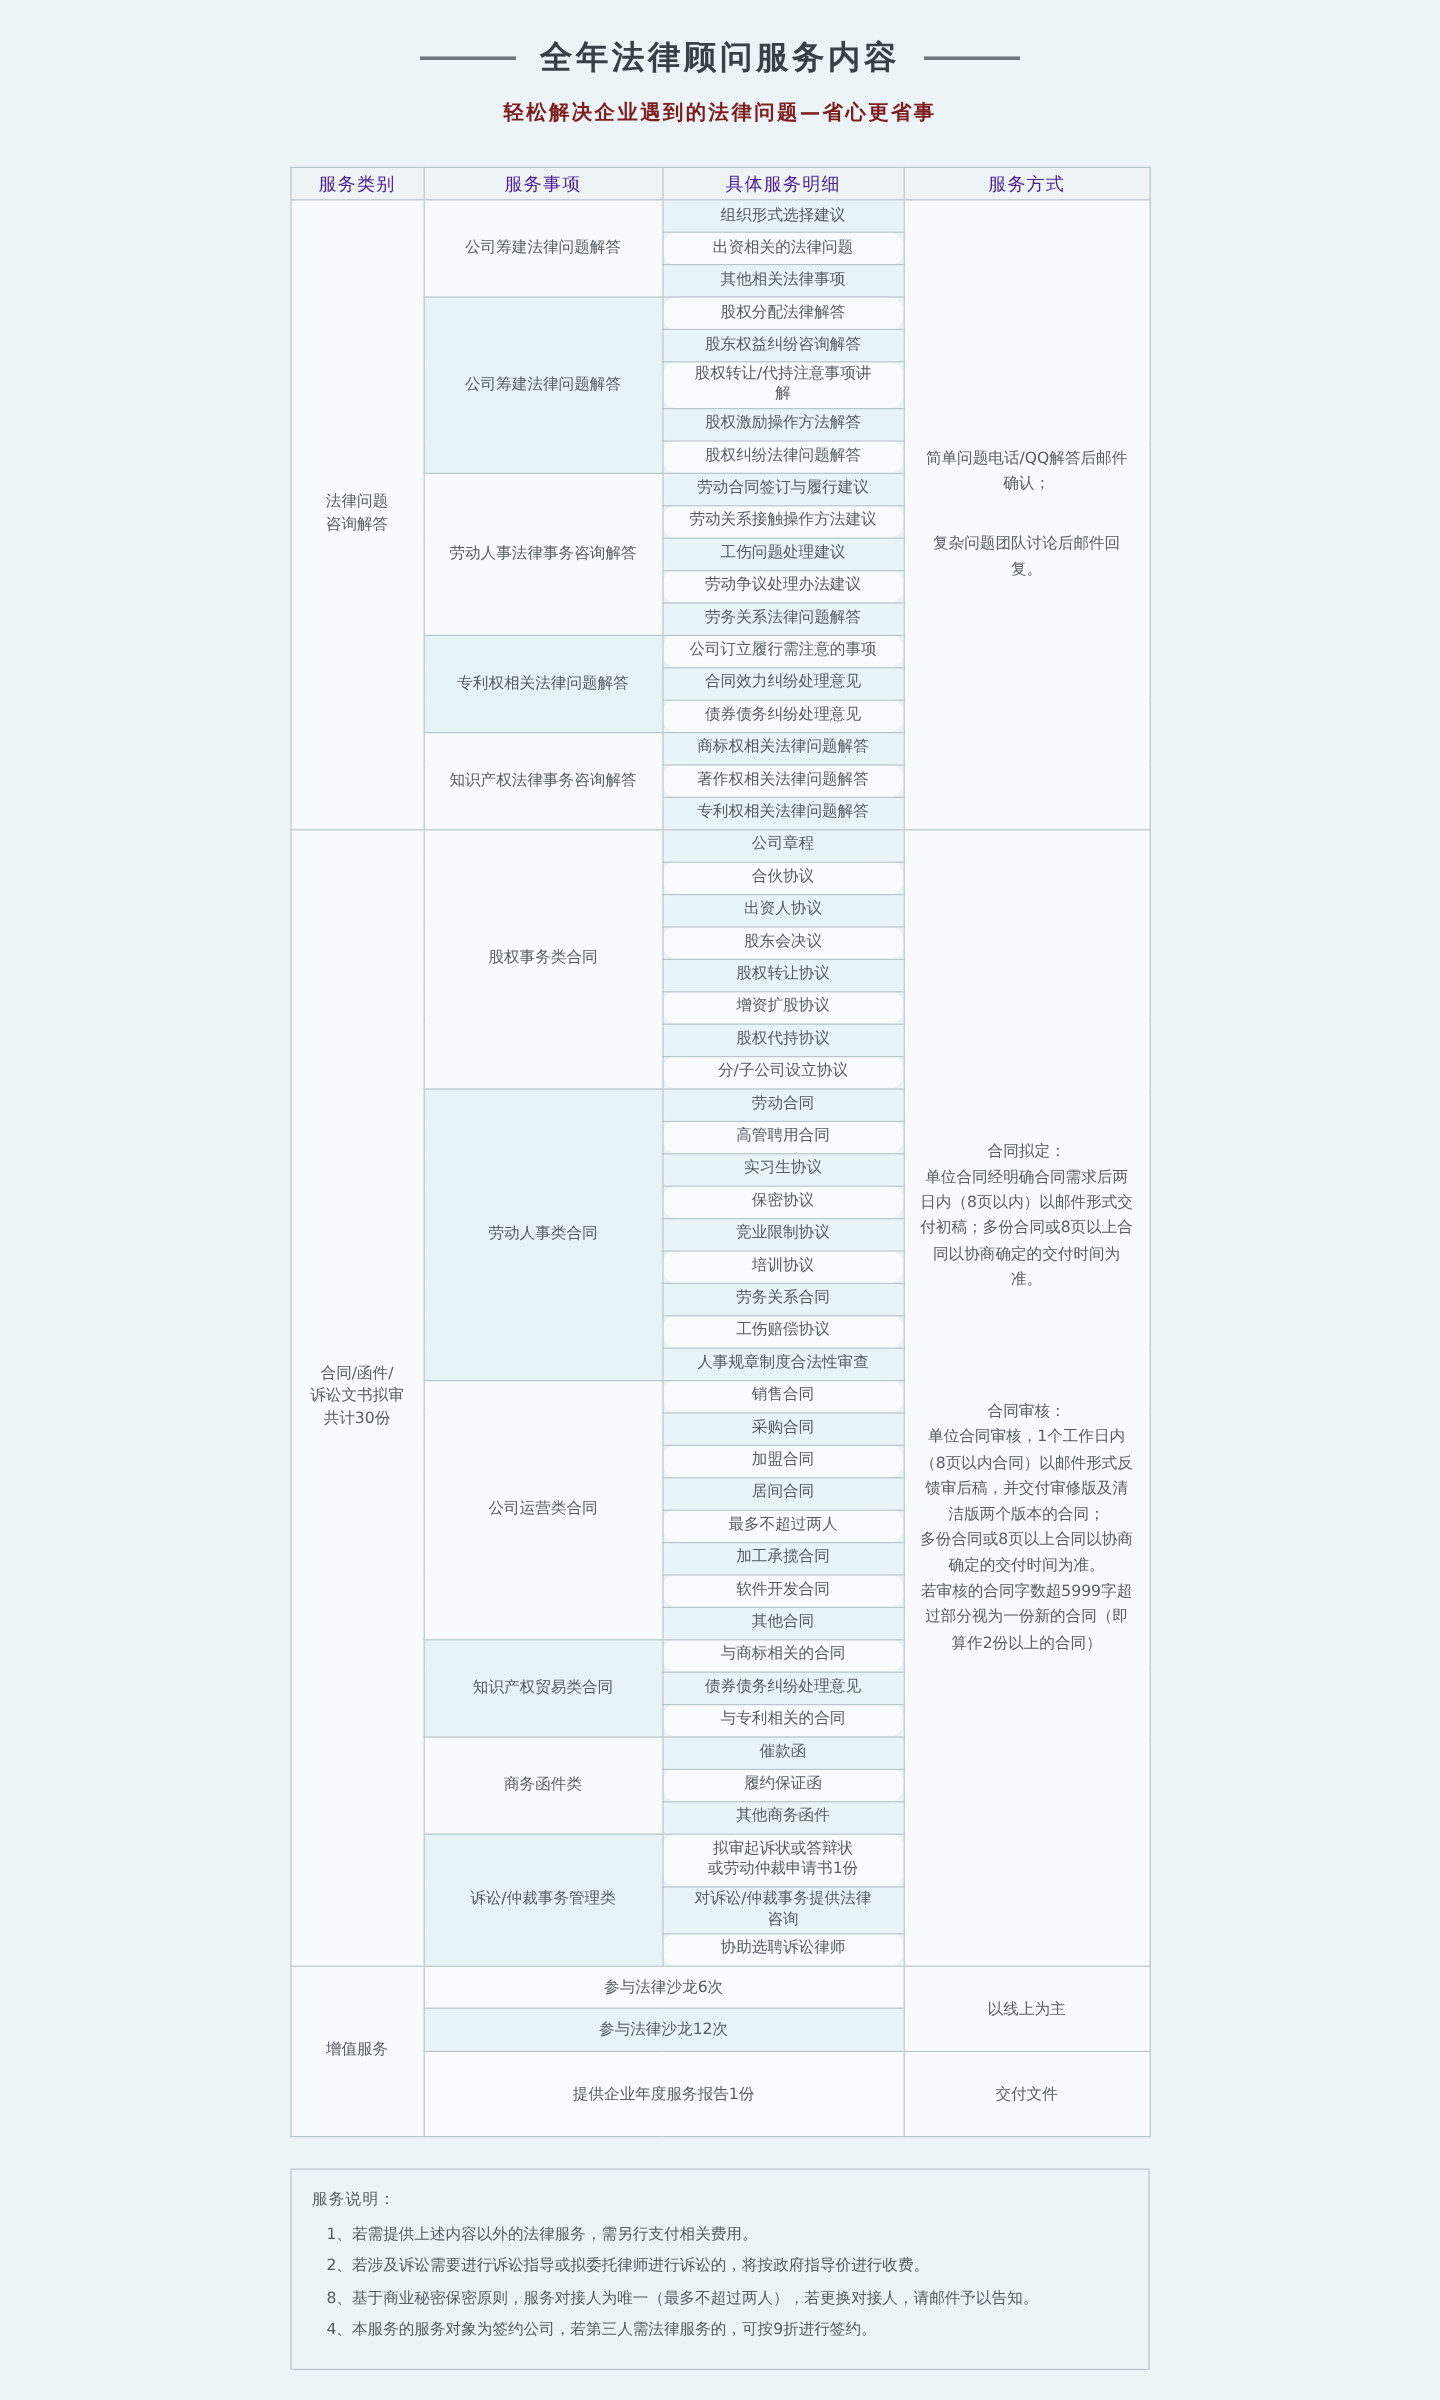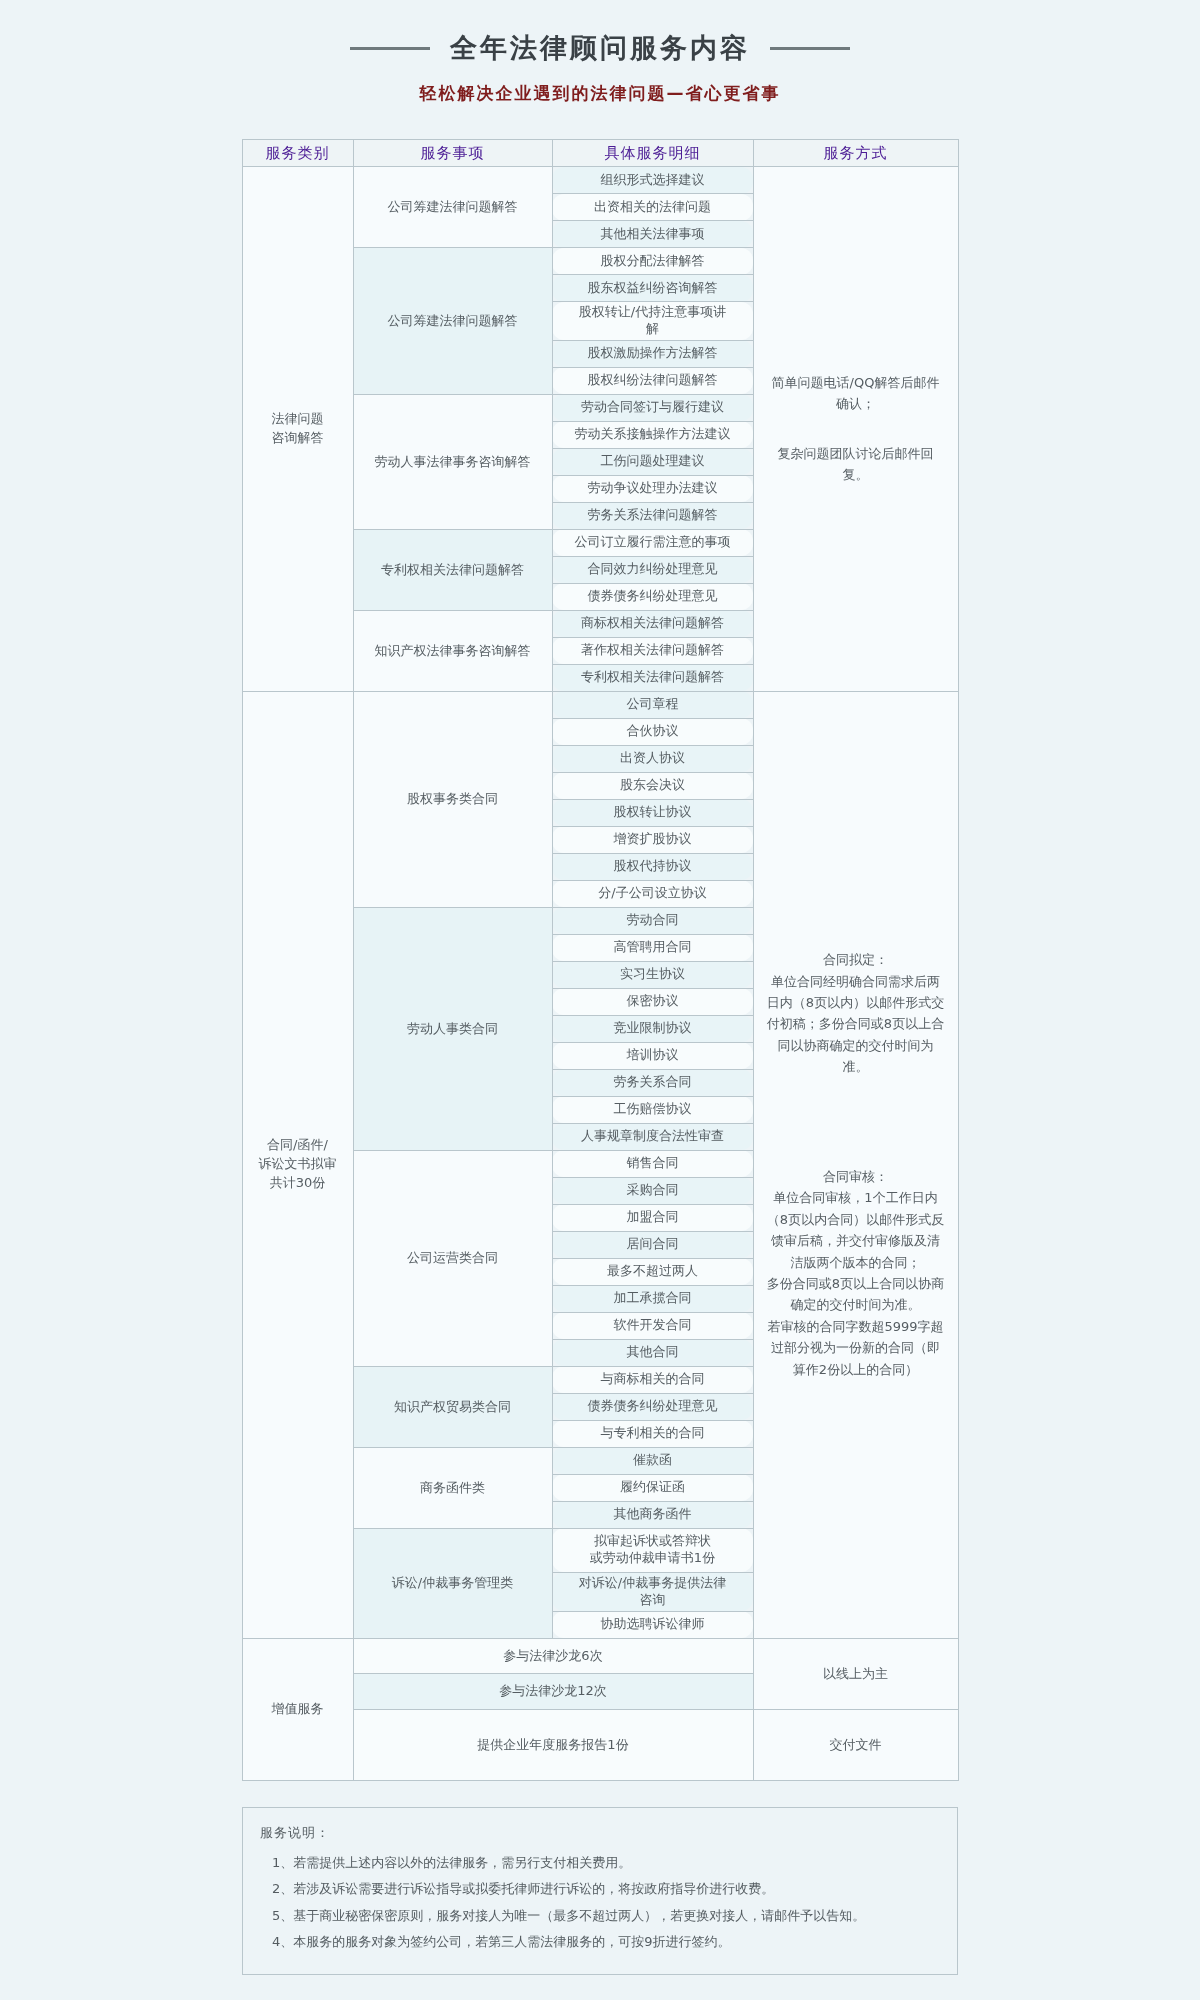--- a/index.html
+++ b/index.html
@@ -332,17 +332,17 @@
           <td class="merged-item-cell" colspan="2">提供企业年度服务报告1份</td>
           <td class="service-cell svc-center">交付文件</td>
         </tr>
       </tbody>
   </table>
 
   <div class="notes">
     <div class="notes-title">服务说明：</div>
     <div class="note-line">1、若需提供上述内容以外的法律服务，需另行支付相关费用。</div>
     <div class="note-line">2、若涉及诉讼需要进行诉讼指导或拟委托律师进行诉讼的，将按政府指导价进行收费。</div>
-    <div class="note-line">5、基于商业秘密保密原则，服务对接人为唯一（最多不超过两人），若更换对接人，请邮件予以告知。</div>
+    <div class="note-line">8、基于商业秘密保密原则，服务对接人为唯一（最多不超过两人），若更换对接人，请邮件予以告知。</div>
     <div class="note-line">4、本服务的服务对象为签约公司，若第三人需法律服务的，可按9折进行签约。</div>
   </div>
 
 </div>
 
 </body></html>

